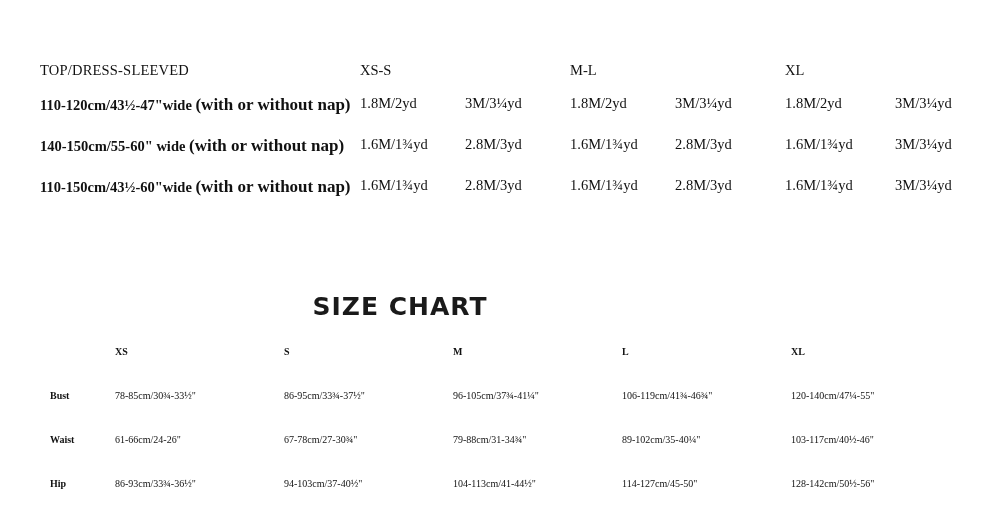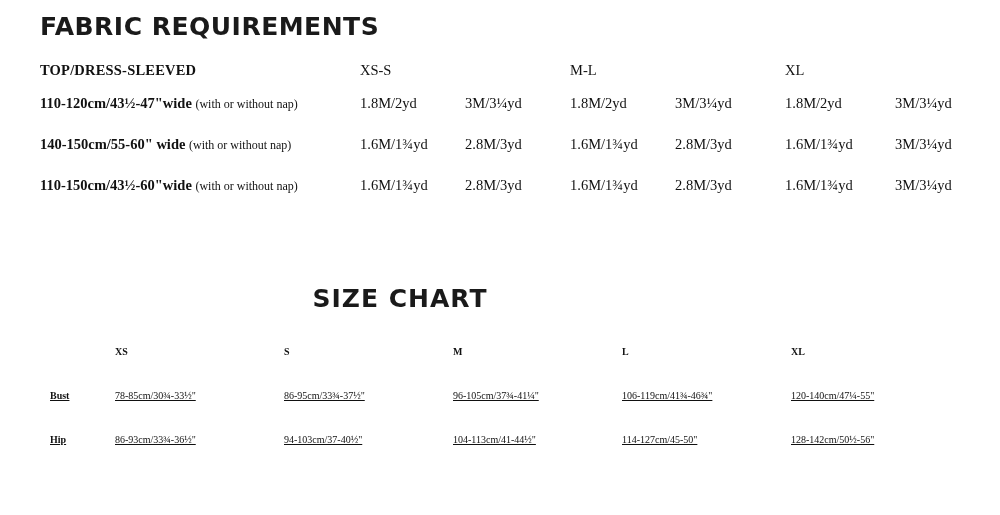--- a/index.html
+++ b/index.html
@@ -66,47 +66,47 @@
 
   .col-label { width: 320px; }
   .col-v1 { width: 105px; }
   .col-v2 { width: 105px; }
   .col-v3 { width: 105px; }
   .col-v4 { width: 110px; }
   .col-v5 { width: 110px; }
   .col-v6 { width: 75px; }
 
   .sect-head {
-    font-weight: bold;
+    font-weight: normal;
     font-size: 15px;
     letter-spacing: 0.2px;
     margin-top: 42px;
   }
   .size-head {
     font-weight: normal;
     font-size: 15px;
   }
   .width-label b {
     font-weight: bold;
     font-size: 14.5px;
   }
   .width-label span {
-    font-weight: normal;
-    font-size: 12px;
+    font-weight: bold;
+    font-size: 17px;
   }
   .val {
     font-size: 14.5px;
     font-family: Liberation Serif, serif;
   }
 
   
   .size-title {
     position: absolute;
     left: 0;
-    top: 284px;
+    top: 292px;
     width: 800px;
     text-align: center;
     font-family: "DejaVu Sans", sans-serif;
     font-weight: bold;
     font-size: 25px;
     letter-spacing: 1px;
     color: #1a1a1a;
   }
 
   .size-grid {
@@ -119,40 +119,39 @@
     border-collapse: collapse;
     width: 910px;
   }
   .size-grid td {
     padding: 0;
     font-size: 10px;
     vertical-align: top;
     white-space: nowrap;
   }
   .sz-row-head { height: 44px; }
-  .sz-row { height: 44px; text-decoration: underline; }
+  .sz-row { height: 44px; }
 
   .sz-col-label { width: 65px; }
   .sz-col { width: 169px; }
 
   .sz-measure {
     font-weight: bold;
     font-size: 14.5px;
   }
   .sz-colhead {
     font-weight: bold;
     font-size: 15px;
   }
 </style>
 </head>
 <body>
 
 <div class="page">
 
-  <div class="fabric-title">FABRIC REQUIREMENTS</div>
 
   <div class="fabric-grid">
     <table>
       <tbody>
           <tr class="row-head">
         <td class="col-label sect-head">TOP/DRESS-SLEEVED</td>
         <td class="col-v1 size-head">XS-S</td>
         <td class="col-v2"></td>
         <td class="col-v3 size-head">M-L</td>
         <td class="col-v4"></td>
@@ -219,20 +218,28 @@
 
       <tr class="sz-row">
         <td class="sz-col-label sz-measure">Bust</td>
         <td class="sz-col">78-85cm/30¾-33½"</td>
         <td class="sz-col">86-95cm/33¾-37½"</td>
         <td class="sz-col">96-105cm/37¾-41¼"</td>
         <td class="sz-col">106-119cm/41¾-46¾"</td>
         <td class="sz-col">120-140cm/47¼-55"</td>
       </tr>
 
+      <tr class="sz-row">
+        <td class="sz-col-label sz-measure">Waist</td>
+        <td class="sz-col">61-66cm/24-26"</td>
+        <td class="sz-col">67-78cm/27-30¾"</td>
+        <td class="sz-col">79-88cm/31-34¾"</td>
+        <td class="sz-col">89-102cm/35-40¼"</td>
+        <td class="sz-col">103-117cm/40½-46"</td>
+      </tr>
 
       <tr class="sz-row">
         <td class="sz-col-label sz-measure">Hip</td>
         <td class="sz-col">86-93cm/33¾-36½"</td>
         <td class="sz-col">94-103cm/37-40½"</td>
         <td class="sz-col">104-113cm/41-44½"</td>
         <td class="sz-col">114-127cm/45-50"</td>
         <td class="sz-col">128-142cm/50½-56"</td>
       </tr>
     </tbody>

